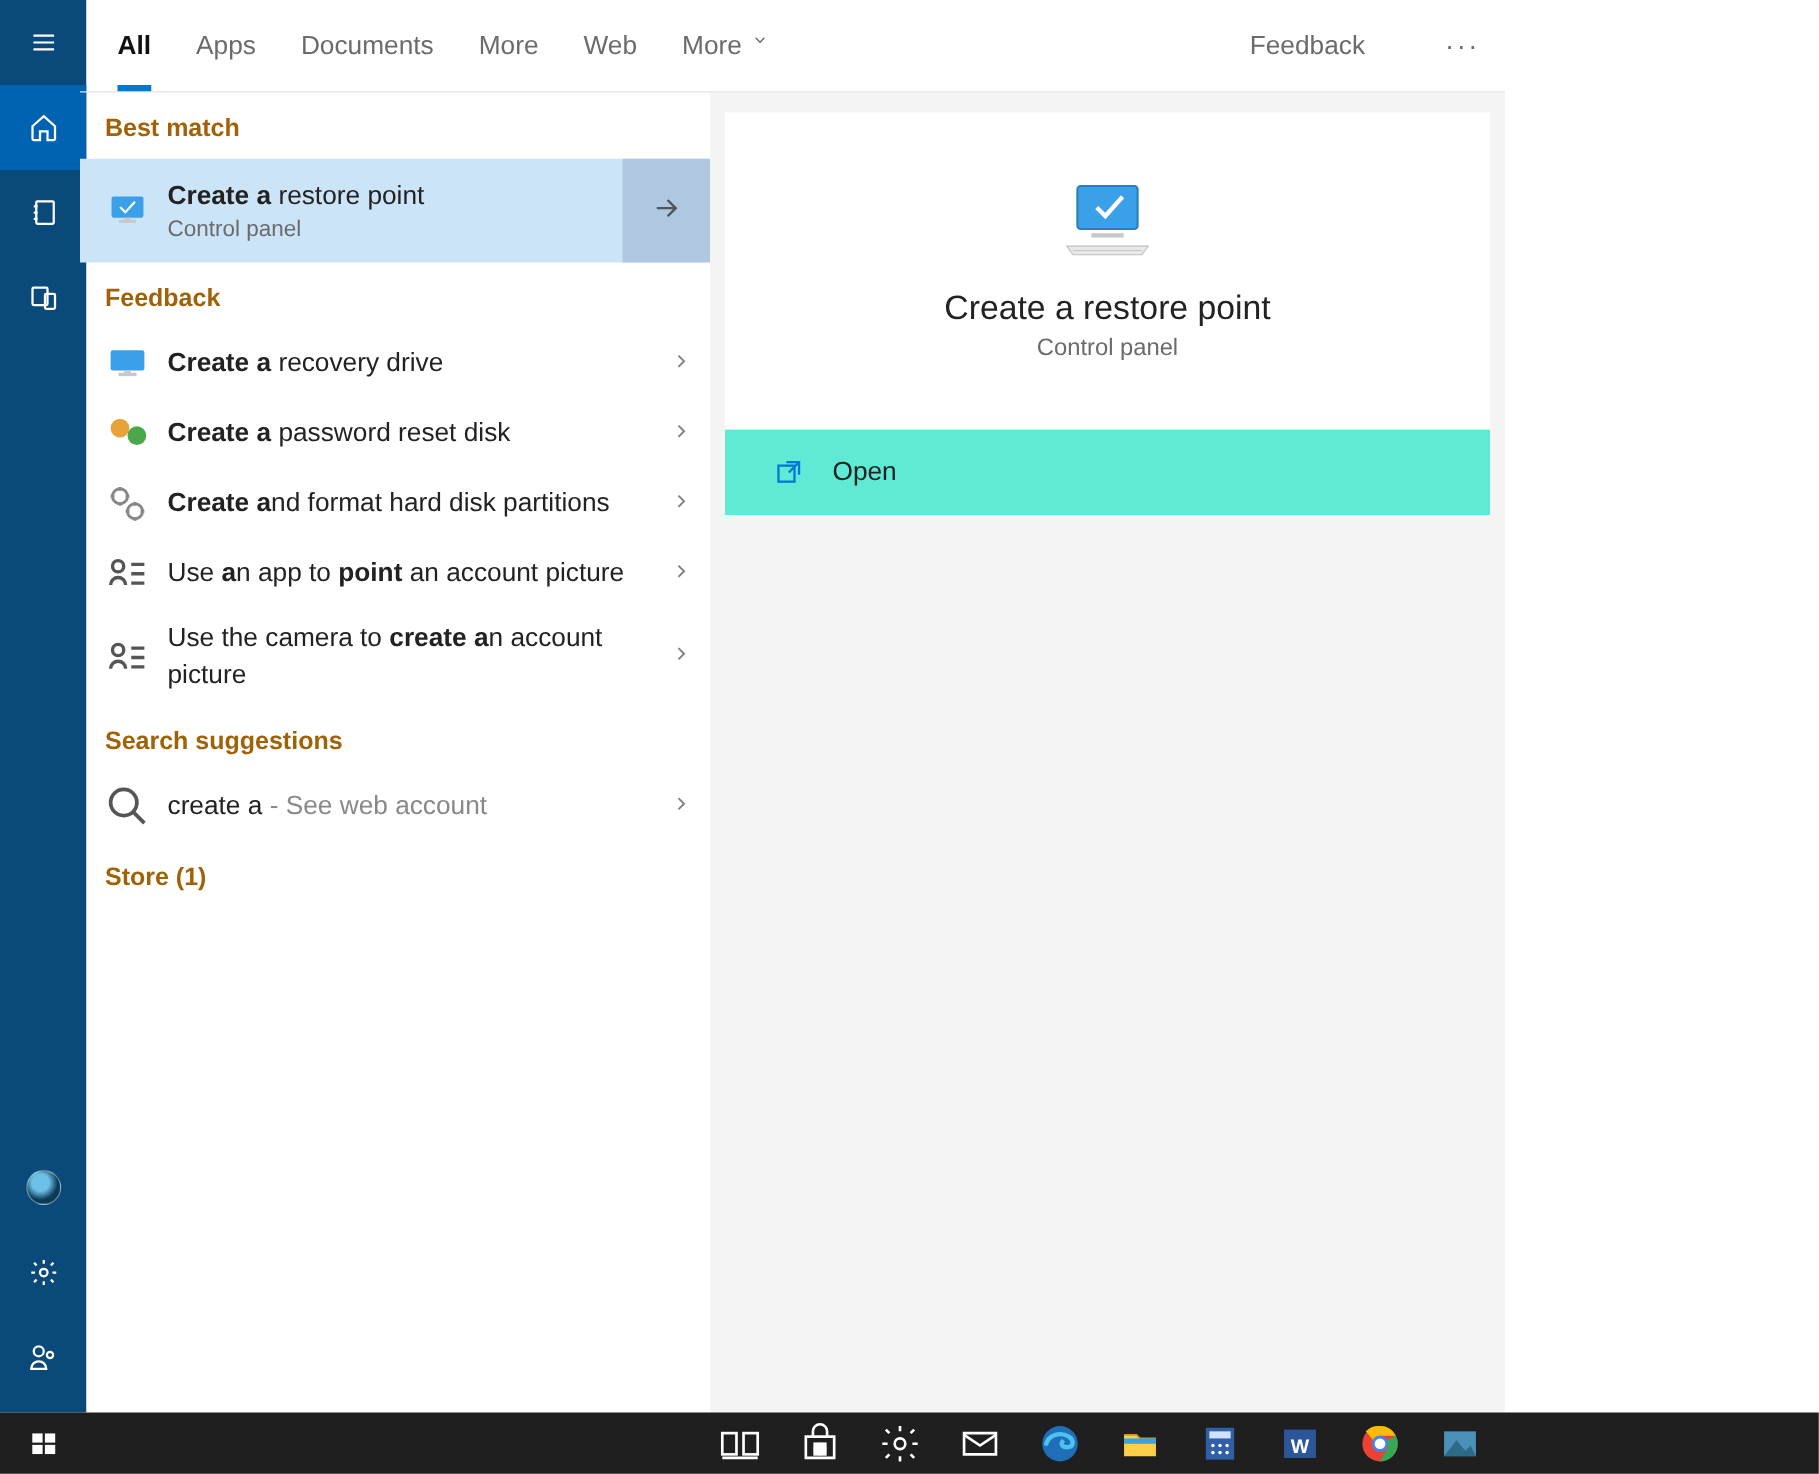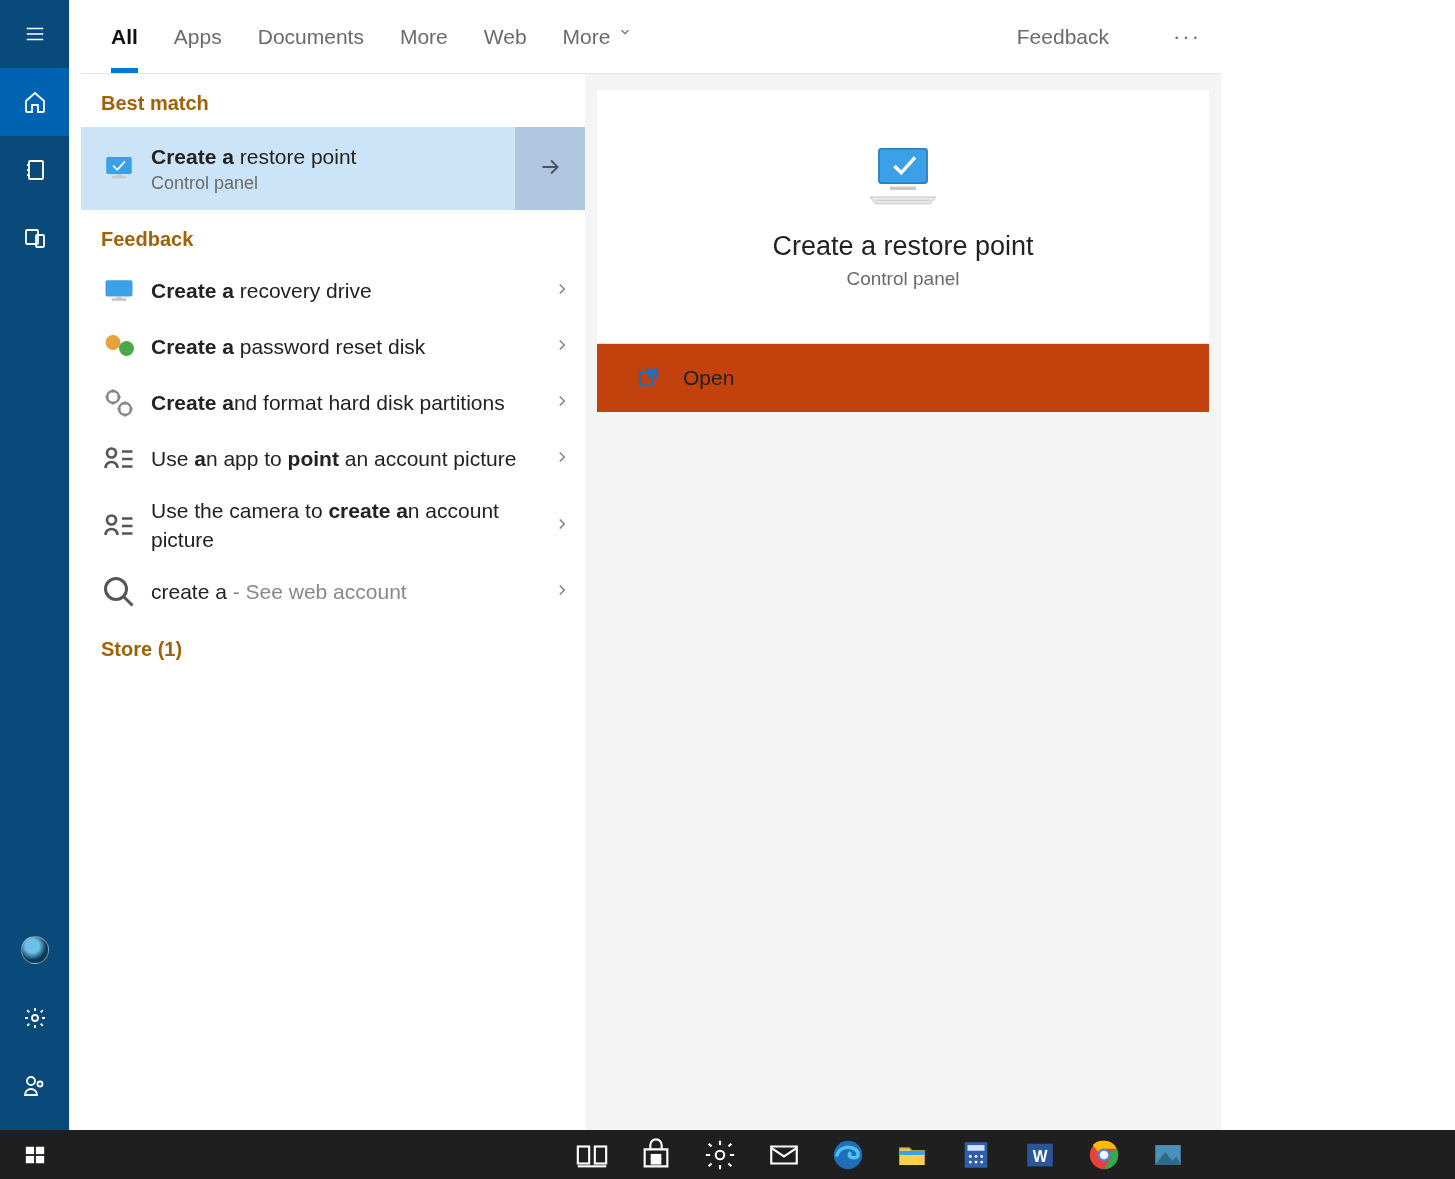--- a/index.html
+++ b/index.html
@@ -9,21 +9,21 @@
 .sidebar { position: absolute; left: 0; top: 0; width: 69px; height: 1130px; background: #0a4a7a; display: flex; flex-direction: column; }
 .sidebar .top-items { display: flex; flex-direction: column; }
 .sidebar .bottom-items { margin-top: auto; display: flex; flex-direction: column; padding-bottom: 10px; }
 .sidebar-item { width: 69px; height: 68px; display: flex; align-items: center; justify-content: center; color: #fff; cursor: pointer; }
 .sidebar-item.selected { background: #0063b1; }
 .sidebar svg { width: 24px; height: 24px; stroke: #fff; fill: none; stroke-width: 1.8; }
 .sidebar .hamburger svg { width: 22px; height: 22px; }
 .avatar { width: 28px; height: 28px; border-radius: 50%; background: radial-gradient(circle at 40% 35%, #6dc0e8 0 30%, #0a3a55 60%); border: 1px solid rgba(255,255,255,.4);}
 
 
-.panel { position: absolute; left: 81px; top: 0; width: 1140px; height: 1130px; display: flex; flex-direction: column; }
+.panel { position: absolute; left: 64px; top: 0; width: 1140px; height: 1130px; display: flex; flex-direction: column; }
 
 
 .tabs { height: 74px; display: flex; align-items: center; padding: 0 20px 0 30px; border-bottom: 1px solid #e5e5e5; gap: 36px; font-size: 21px; color: #6b6b6b; position: relative; }
 .tab { position: relative; cursor: pointer; }
 .tab.active { color: #111; font-weight: 600; }
 .tab.active::after { content: ""; position: absolute; left: 0; right: 0; bottom: -24px; height: 5px; background: #0078d4; }
 .tab-more { display: flex; gap: 8px; }
 .tabs .spacer { flex: 1; }
 .feedback { font-size: 21px; color: #6b6b6b; cursor: pointer; }
 .dots { margin-left: 28px; font-size: 22px; color: #6b6b6b; cursor: pointer; letter-spacing: 2px; }
@@ -51,21 +51,21 @@
 .best-match .icon svg { width:34px; height:34px; }
 
 .suggestion-hint { color: #888; }
 
 
 .preview-card { background: #fff; height: 254px; display: flex; flex-direction: column; align-items: center; justify-content: center; border-bottom: 1px solid #e5e5e5; }
 .preview-card svg { width: 86px; height: 70px; }
 .preview-title { font-size: 27px; color: #222; margin-top: 18px; }
 .preview-sub { font-size: 19px; color: #6b6b6b; margin-top: 6px; }
 
-.preview-actions { background: #c2410c; }
+.preview-actions { background: #5eead4; }
 .preview-action { display: flex; align-items: center; gap: 22px; padding: 22px 38px; font-size: 21px; color: #222; cursor: pointer; }
 .preview-action svg { width: 26px; height: 22px; stroke: #0078d4; fill: none; stroke-width: 2; }
 
 
 .searchbar { position: absolute; left: 69px; bottom: 0; height: 49px; width: 506px; background: #fff; display: flex; align-items: center; padding: 0 18px; gap: 14px; border-top: 1px solid #eee; }
 .searchbar svg { width: 22px; height: 22px; stroke: #555; fill: none; stroke-width: 2; }
 .search-text { font-size: 22px; color: #222; display: flex; align-items: baseline; }
 .search-ghost { color: #bbb; }
 .caret { display:inline-block; width:1px; height:24px; background:#222; margin: 0 1px -4px 0; animation: bl 1s steps(1) infinite; }
 @keyframes bl { 50% { opacity: 0; } }
@@ -247,20 +247,21 @@
             </svg>
           </div>
         <div class="text">
             <div class="title"><span>Use the camera to </span><b>create a</b><span>n account picture</span></div>
           </div>
         <div class="chev"><svg viewBox="0 0 24 24">
               <path d="M9 6l6 6-6 6"></path>
             </svg></div>
       </div>
 
+      <div class="section-header">Search suggestions</div>
 
       <div class="result-row">
         <div class="icon">
             <svg viewBox="0 0 24 24" class="ic-search">
               <circle cx="10" cy="10" r="7"></circle>
               <path d="M21 21l-6-6"></path>
             </svg>
           </div>
         <div class="text">
             <div class="title"><span>create a</span><span class="suggestion-hint"> - See web account</span></div>

